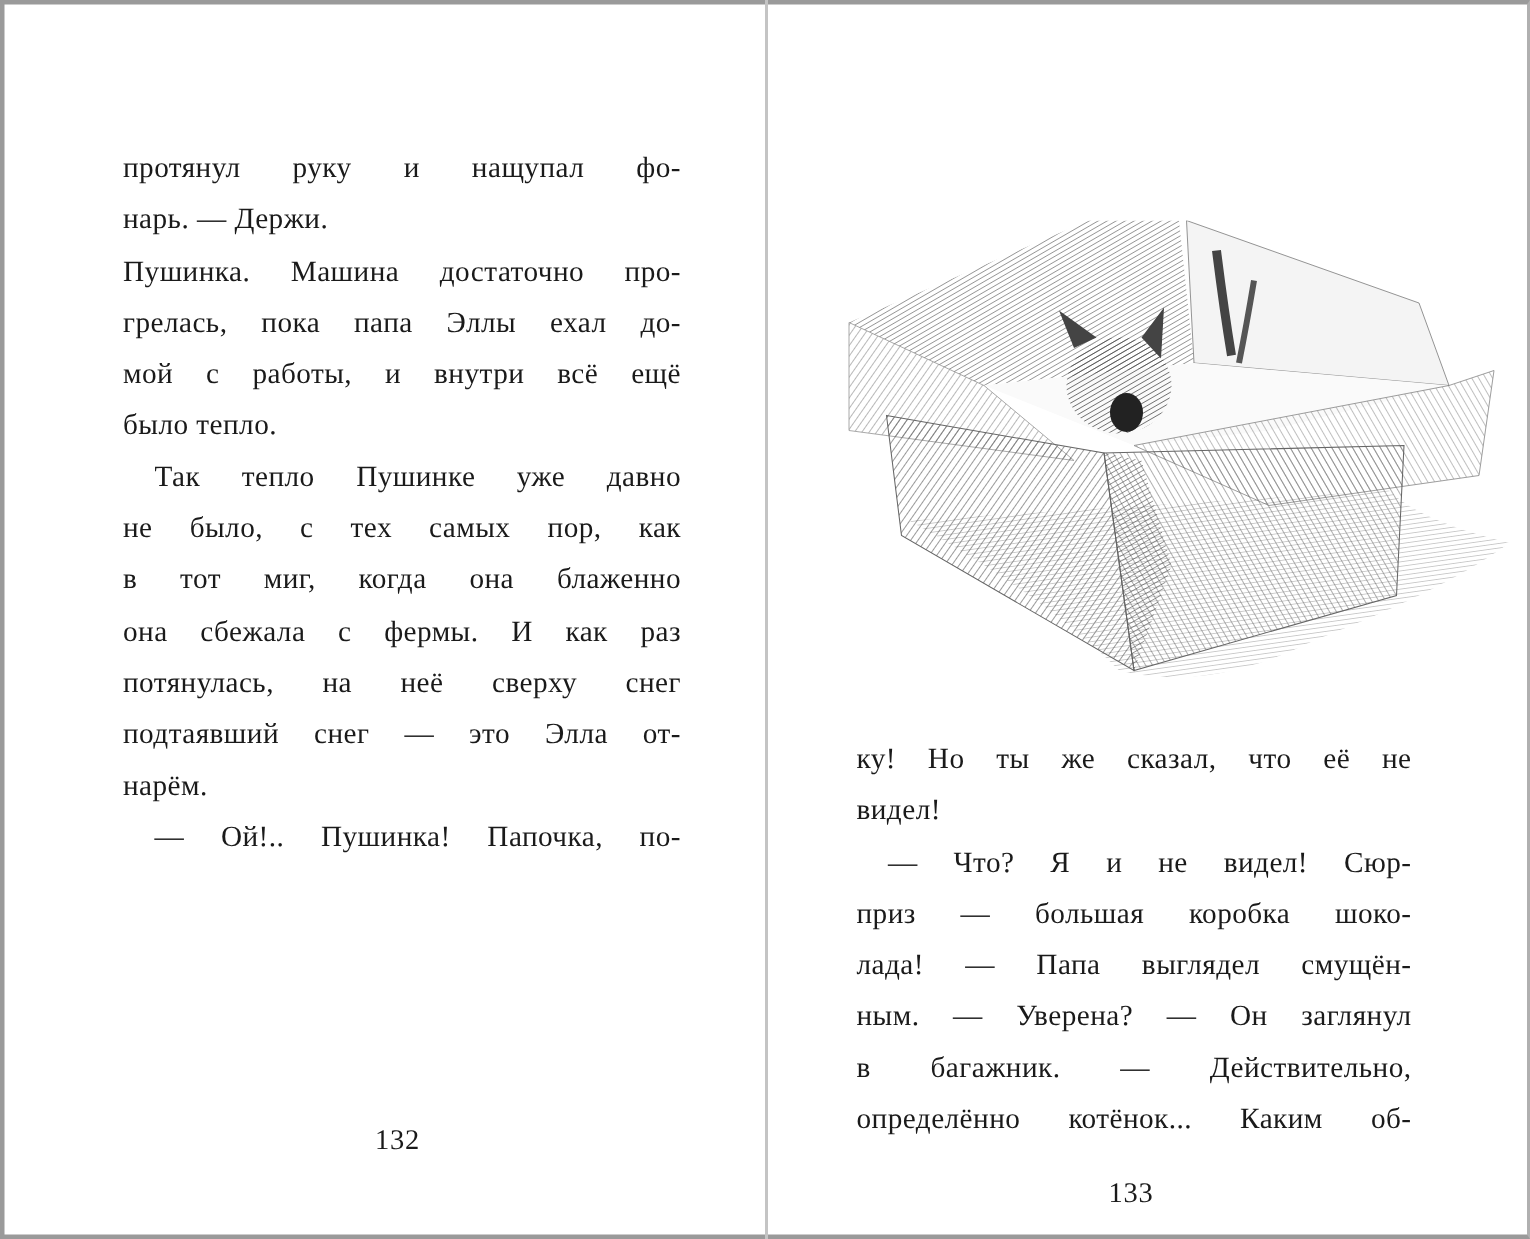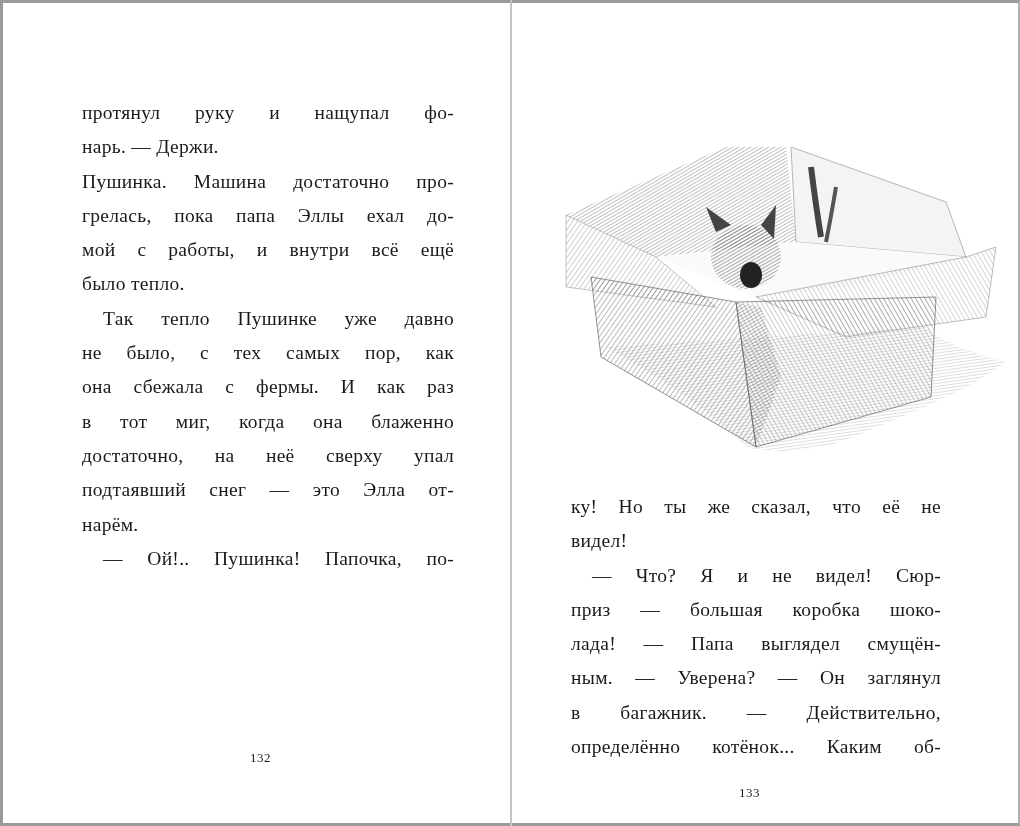--- a/index.html
+++ b/index.html
@@ -32,21 +32,21 @@
   }
   .page.left .textblock { left:82px; top:96px; width:372px; }
   .page.right .textblock { left:59px; top:455px; width:370px; }
   .line {
     display:block; height:34.3px; white-space:nowrap;
     text-align:justify; text-align-last:justify;
   }
   .line.last { text-align-last:left; }
   .line.indent { padding-left:21px; }
   .pagenum {
-    position:absolute; top:750px; font-size:13px; letter-spacing:0.5px;
+    position:absolute; top:750px; font-size:19px; letter-spacing:0.5px;
   }
   .page.left .pagenum { left:250px; }
   .page.right .pagenum { left:227px; }
   .illustration {
     position:absolute; left:34px; top:112px; width:478px; height:330px;
   }
 </style>
 </head>
 <body>
 
@@ -55,23 +55,23 @@
 <div class="page left">
   <div class="textblock" id="left-text">
       <span class="line">протянул руку и нащупал фо-</span>
       <span class="line last">нарь. — Держи.</span>
       <span class="line">Пушинка. Машина достаточно про-</span>
       <span class="line">грелась, пока папа Эллы ехал до-</span>
       <span class="line">мой с работы, и внутри всё ещё</span>
       <span class="line last">было тепло.</span>
       <span class="line indent">Так тепло Пушинке уже давно</span>
       <span class="line">не было, с тех самых пор, как</span>
+      <span class="line">в тот миг, когда она блаженно</span>
       <span class="line">она сбежала с фермы. И как раз</span>
-      <span class="line">в тот миг, когда она блаженно</span>
-      <span class="line">достаточно, на неё сверху упал</span>
+      <span class="line">потянулась, на неё сверху снег</span>
       <span class="line">подтаявший снег — это Элла от-</span>
       <span class="line last">нарём.</span>
       <span class="line indent">— Ой!.. Пушинка! Папочка, по-</span>
     </div>
   <div class="pagenum">132</div>
 </div>
 
 <div class="gutter"></div>
 
 <div class="page right">

